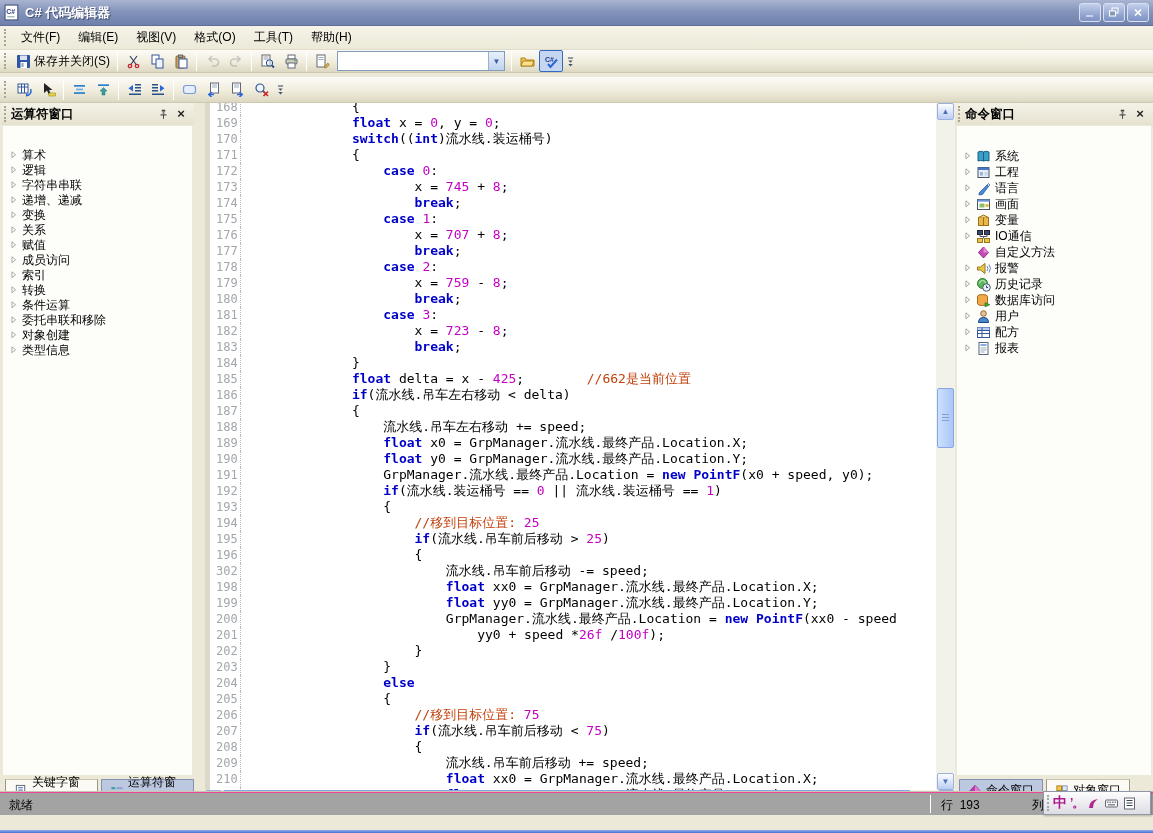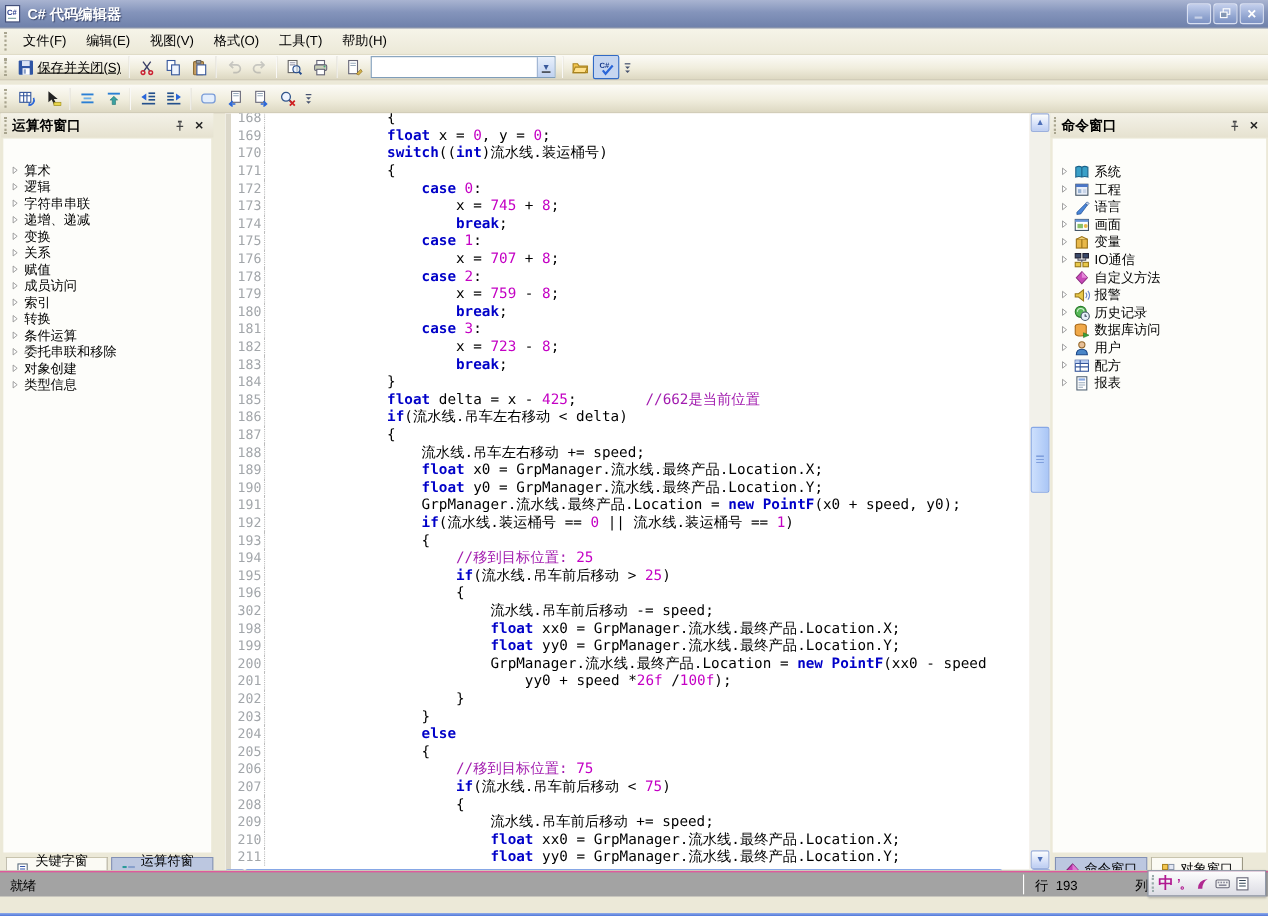--- a/index.html
+++ b/index.html
@@ -17,21 +17,21 @@
 
   
   .menubar { position:absolute; left:0; top:26px; right:0; height:24px; background:linear-gradient(180deg,#f6f4e9,#ece9d8);
     display:flex; align-items:center; border-bottom:1px solid #e0dcc8; }
   .grip { width:4px; height:70%; margin:0 4px; border-left:2px dotted #a8a48e; }
   .menu-item { padding:3px 9px; cursor:default; }
 
   
   .toolbar { position:absolute; left:0; right:0; display:flex; align-items:center;
     background:linear-gradient(180deg,#fcfbf7 0%,#f0eddd 55%,#ddd8c2 100%); border-bottom:1px solid #cdc8b2; }
-  .tb1 { top:50px; height:23px;text-decoration:underline; }
+  .tb1 { top:50px; height:23px; }
   .tb2 { top:77px; height:26px; }
   .tbtn { height:22px; min-width:24px; padding:0 3px; display:flex; align-items:center; justify-content:center;
     border:1px solid transparent; border-radius:2px; gap:3px; }
   .tbtn.disabled { opacity:.38; filter:grayscale(.7); }
   .tbtn.toggled { border:1px solid #316ac5; background:#c6d6f0; }
   .tbtn .lbl { font-size:12px; white-space:nowrap; }
   .tsep { width:1px; height:20px; background:#b9b5a0; border-right:1px solid #fff; margin:0 3px; }
   .tcombo { width:168px; height:20px; background:#fff; border:1px solid #7f9db9; display:flex; align-items:center; margin:0 3px; }
   .tcombo .cval { flex:1; padding:0 4px; font-size:12px; }
   .tcombo .carrow { width:16px; height:100%; background:linear-gradient(180deg,#e8f0fc,#c0d2f0); border-left:1px solid #9ab0d0;
@@ -64,21 +64,21 @@
   
   .editor-zone { position:absolute; left:205px; right:198px; top:103px; bottom:26px; background:#ece9d8; }
   .code-viewport { position:absolute; left:0; top:0; right:19px; bottom:17px; background:#fff; overflow:hidden; }
   .code-viewport::before { content:""; position:absolute; left:0; top:0; bottom:0; width:5px; background:#dcd8ca; }
   .lines { position:absolute; left:6px; top:-4px; right:0; }
   .line { height:16px; line-height:16px; white-space:pre; font-family:"DejaVu Sans Mono",monospace; font-size:13px; }
   .ln { display:inline-block; width:30px; padding-left:5px; color:#a2a6aa; font-size:12px;
     border-right:1px dotted #bcbcbc; margin-right:17px; }
   .seg.k { color:#0000c8; font-weight:bold; }
   .seg.n { color:#c400c4; }
-  .seg.c { color:#a21caf; }
+  .seg.c { color:#c2410c; }
 
   
   .vscroll { position:absolute; right:0; top:0; width:19px; bottom:17px; background:#f2f1ea; }
   .hscroll { position:absolute; left:0; right:0; bottom:0; height:17px; background:#f2f1ea; }
   .sbtn { position:absolute; background:linear-gradient(180deg,#fdfefe,#cfdbf7 70%,#bccdf2); border:1px solid #9cb0dd; border-radius:2px;
     display:flex; align-items:center; justify-content:center; font-size:8px; color:#4d6fb8; }
   .vscroll .sbtn { left:1px; width:17px; height:17px; }
   .vscroll .up { top:0; }
   .vscroll .down { bottom:0; }
   .hscroll .sbtn { top:0; width:17px; height:17px; }
@@ -509,20 +509,21 @@
     <div class="lines" id="code-lines">
         <div class="line"><span class="ln">168</span><span class="seg p">            {</span></div>
         <div class="line"><span class="ln">169</span><span class="seg p">            </span><span class="seg k">float</span><span class="seg p"> x = </span><span class="seg n">0</span><span class="seg p">, y = </span><span class="seg n">0</span><span class="seg p">;</span></div>
         <div class="line"><span class="ln">170</span><span class="seg p">            </span><span class="seg k">switch</span><span class="seg p">((</span><span class="seg k">int</span><span class="seg p">)流水线.装运桶号)</span></div>
         <div class="line"><span class="ln">171</span><span class="seg p">            {</span></div>
         <div class="line"><span class="ln">172</span><span class="seg p">                </span><span class="seg k">case</span><span class="seg p"> </span><span class="seg n">0</span><span class="seg p">:</span></div>
         <div class="line"><span class="ln">173</span><span class="seg p">                    x = </span><span class="seg n">745</span><span class="seg p"> + </span><span class="seg n">8</span><span class="seg p">;</span></div>
         <div class="line"><span class="ln">174</span><span class="seg p">                    </span><span class="seg k">break</span><span class="seg p">;</span></div>
         <div class="line"><span class="ln">175</span><span class="seg p">                </span><span class="seg k">case</span><span class="seg p"> </span><span class="seg n">1</span><span class="seg p">:</span></div>
         <div class="line"><span class="ln">176</span><span class="seg p">                    x = </span><span class="seg n">707</span><span class="seg p"> + </span><span class="seg n">8</span><span class="seg p">;</span></div>
+        <div class="line"><span class="ln">177</span><span class="seg p">                    </span><span class="seg k">break</span><span class="seg p">;</span></div>
         <div class="line"><span class="ln">178</span><span class="seg p">                </span><span class="seg k">case</span><span class="seg p"> </span><span class="seg n">2</span><span class="seg p">:</span></div>
         <div class="line"><span class="ln">179</span><span class="seg p">                    x = </span><span class="seg n">759</span><span class="seg p"> - </span><span class="seg n">8</span><span class="seg p">;</span></div>
         <div class="line"><span class="ln">180</span><span class="seg p">                    </span><span class="seg k">break</span><span class="seg p">;</span></div>
         <div class="line"><span class="ln">181</span><span class="seg p">                </span><span class="seg k">case</span><span class="seg p"> </span><span class="seg n">3</span><span class="seg p">:</span></div>
         <div class="line"><span class="ln">182</span><span class="seg p">                    x = </span><span class="seg n">723</span><span class="seg p"> - </span><span class="seg n">8</span><span class="seg p">;</span></div>
         <div class="line"><span class="ln">183</span><span class="seg p">                    </span><span class="seg k">break</span><span class="seg p">;</span></div>
         <div class="line"><span class="ln">184</span><span class="seg p">            }</span></div>
         <div class="line"><span class="ln">185</span><span class="seg p">            </span><span class="seg k">float</span><span class="seg p"> delta = x - </span><span class="seg n">425</span><span class="seg p">;</span><span class="seg p">        </span><span class="seg c">//662是当前位置</span></div>
         <div class="line"><span class="ln">186</span><span class="seg p">            </span><span class="seg k">if</span><span class="seg p">(流水线.吊车左右移动 &lt; delta)</span></div>
         <div class="line"><span class="ln">187</span><span class="seg p">            {</span></div>

